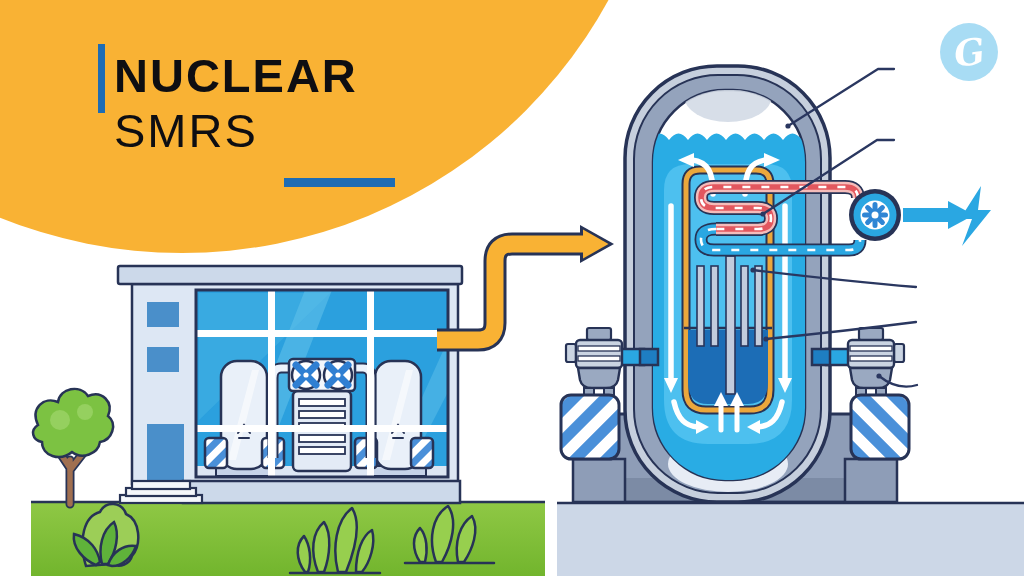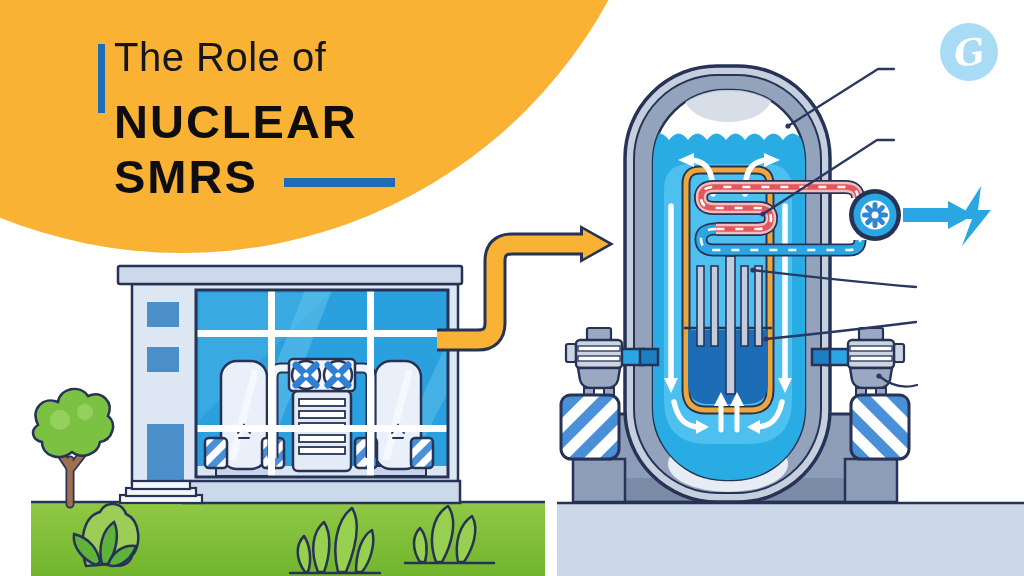--- a/index.html
+++ b/index.html
@@ -11,21 +11,21 @@
   svg{display:block;}
   
   .title-wrap{position:absolute;left:114px;top:34px;z-index:5;}
   .title-line1{
     font-size:40px;font-weight:500;color:#15161c;letter-spacing:0.5px;line-height:1.15;
   }
   .title-line2{
     font-size:47px;font-weight:800;color:#0e0e12;letter-spacing:2px;line-height:1.12;margin-top:16px;
   }
   .title-line3{
-    font-size:47px;font-weight:700;color:#0e0e12;letter-spacing:2px;line-height:1.12;margin-top:2px;
+    font-size:47px;font-weight:400;color:#0e0e12;letter-spacing:2px;line-height:1.12;margin-top:2px;
   }
   .accent-bar{
     position:absolute;left:98px;top:44px;width:7px;height:69px;background:#1e6cb4;z-index:6;
   }
   .title-underline{
     position:absolute;left:284px;top:178px;width:111px;height:9px;background:#1e6cb4;z-index:6;
   }
   
   .logo{
     position:absolute;left:940px;top:23px;width:58px;height:58px;border-radius:50%;
@@ -34,21 +34,20 @@
   .logo span{
     font-family:"DejaVu Serif", serif;font-style:italic;font-weight:bold;
     color:#ffffff;font-size:36px;transform:rotate(-8deg);line-height:1;
   }
 </style>
 </head>
 <body>
 
 <div class="accent-bar"></div>
 <div class="title-wrap">
-  <div class="title-line1">The Role of</div>
   <div class="title-line2">NUCLEAR</div>
   <div class="title-line3">SMRS</div>
 </div>
 <div class="title-underline"></div>
 <div class="logo">
   <span>G</span>
 </div>
 
 <svg id="stage" viewBox="0 0 1024 576">
   <defs>

